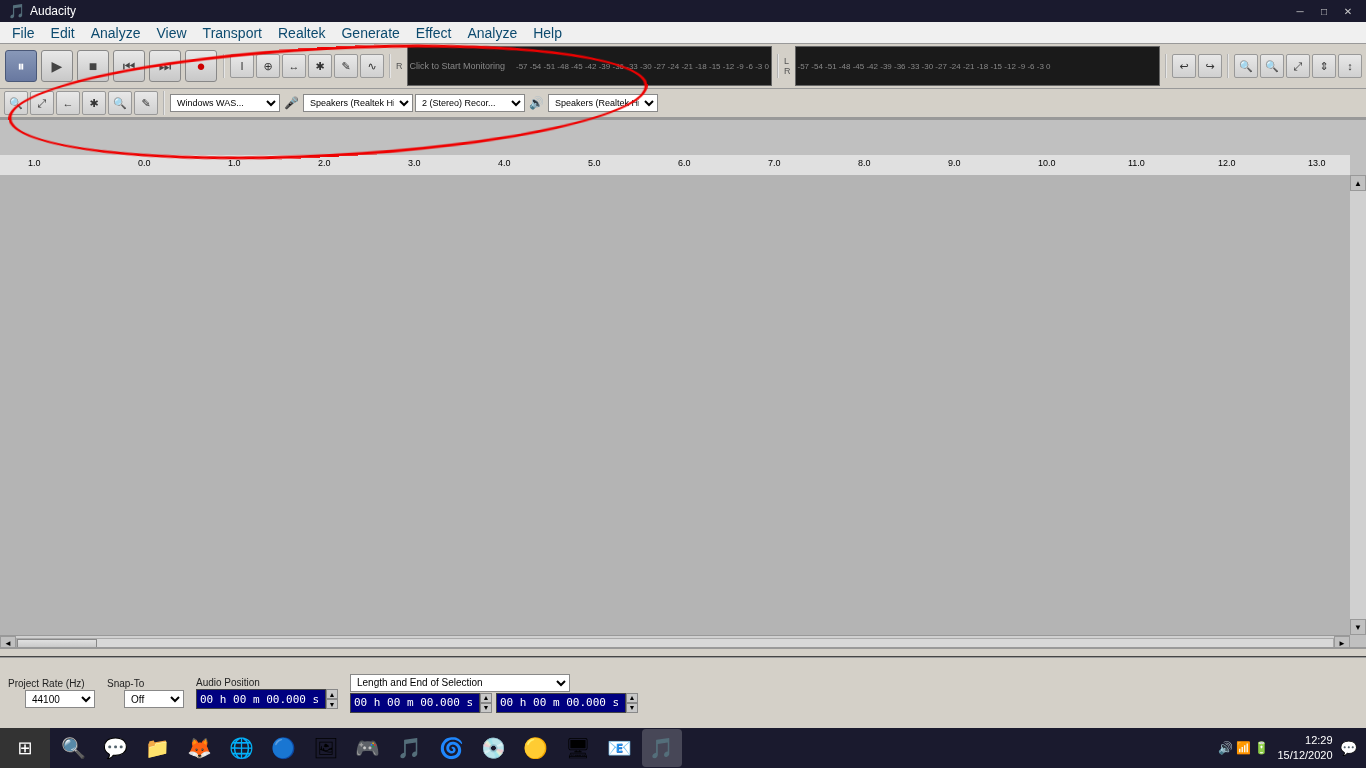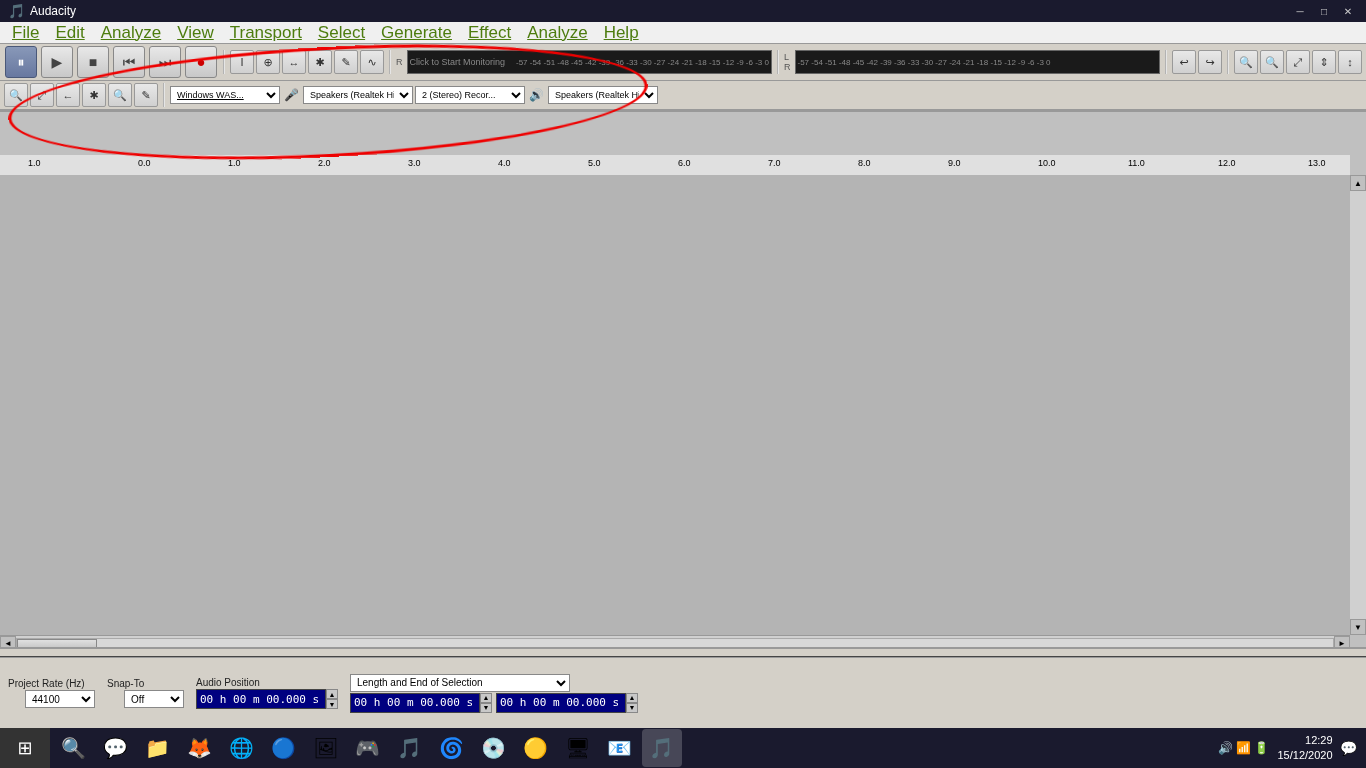--- a/index.html
+++ b/index.html
@@ -46,26 +46,25 @@
       height: 22px;
       background: #f0f0f0;
       display: flex;
       align-items: center;
       padding: 0 4px;
       border-bottom: 1px solid #999;
     }
     .menu-item {
       padding: 2px 8px;
       cursor: pointer;
-      font-size: 17px;
-      color: #4d7c0f;
+      font-size: 14px;
+      color: #0c4a6e;
       height: 100%;
       display: flex;
       align-items: center;
-      text-decoration: underline;
     }
 
     
     #toolbars {
       background: #d4d0c8;
       border-bottom: 2px solid #999;
     }
 
     .toolbar-row {
       display: flex;
@@ -128,21 +127,21 @@
       background: #fff;
       border: 1px solid #888;
       padding: 0 2px;
       cursor: pointer;
     }
 
     
     .vu-meter {
       display: flex;
       align-items: center;
-      height: 24px;
+      height: 40px;
       background: #1a1a1a;
       border: 1px solid #666;
       flex: 1;
       position: relative;
     }
 
     
     #hscrollbar {
       position: absolute;
       bottom: 120px;
@@ -389,21 +388,21 @@
     <div class="win-btn close">✕</div>
   </div>
 </div>
 
 <div id="menubar">
   <div class="menu-item">File</div>
   <div class="menu-item">Edit</div>
   <div class="menu-item">Analyze</div>
   <div class="menu-item">View</div>
   <div class="menu-item">Transport</div>
-  <div class="menu-item">Select</div>
+  <div class="menu-item">Realtek</div>
   <div class="menu-item">Generate</div>
   <div class="menu-item">Effect</div>
   <div class="menu-item">Analyze</div>
   <div class="menu-item">Help</div>
 </div>
 
 <div id="toolbars">
   <div class="toolbar-row" style="min-height:36px;">
 
     <div class="transport-btn pause-active">⏸</div>
@@ -463,21 +462,21 @@
 
     <div class="tb-btn">🔍</div>
     <div class="tb-btn">⤢</div>
     <div class="tb-btn">←</div>
     <div class="tb-btn">✱</div>
     <div class="tb-btn">🔍</div>
     <div class="tb-btn">✎</div>
 
     <div class="toolbar-separator"></div>
 
-    <select class="tb-select small-select" style="width:116px;text-decoration:underline;">
+    <select class="tb-select small-select" style="width:116px;">
       <option>Windows WAS...</option>
     </select>
 
     <span style="margin:0 2px;font-size:12px;">🎤</span>
 
     <select class="tb-select small-select" style="width:140px;">
       <option>Speakers (Realtek High Defi...</option>
     </select>
 
     <select class="tb-select small-select" style="width:120px;">

